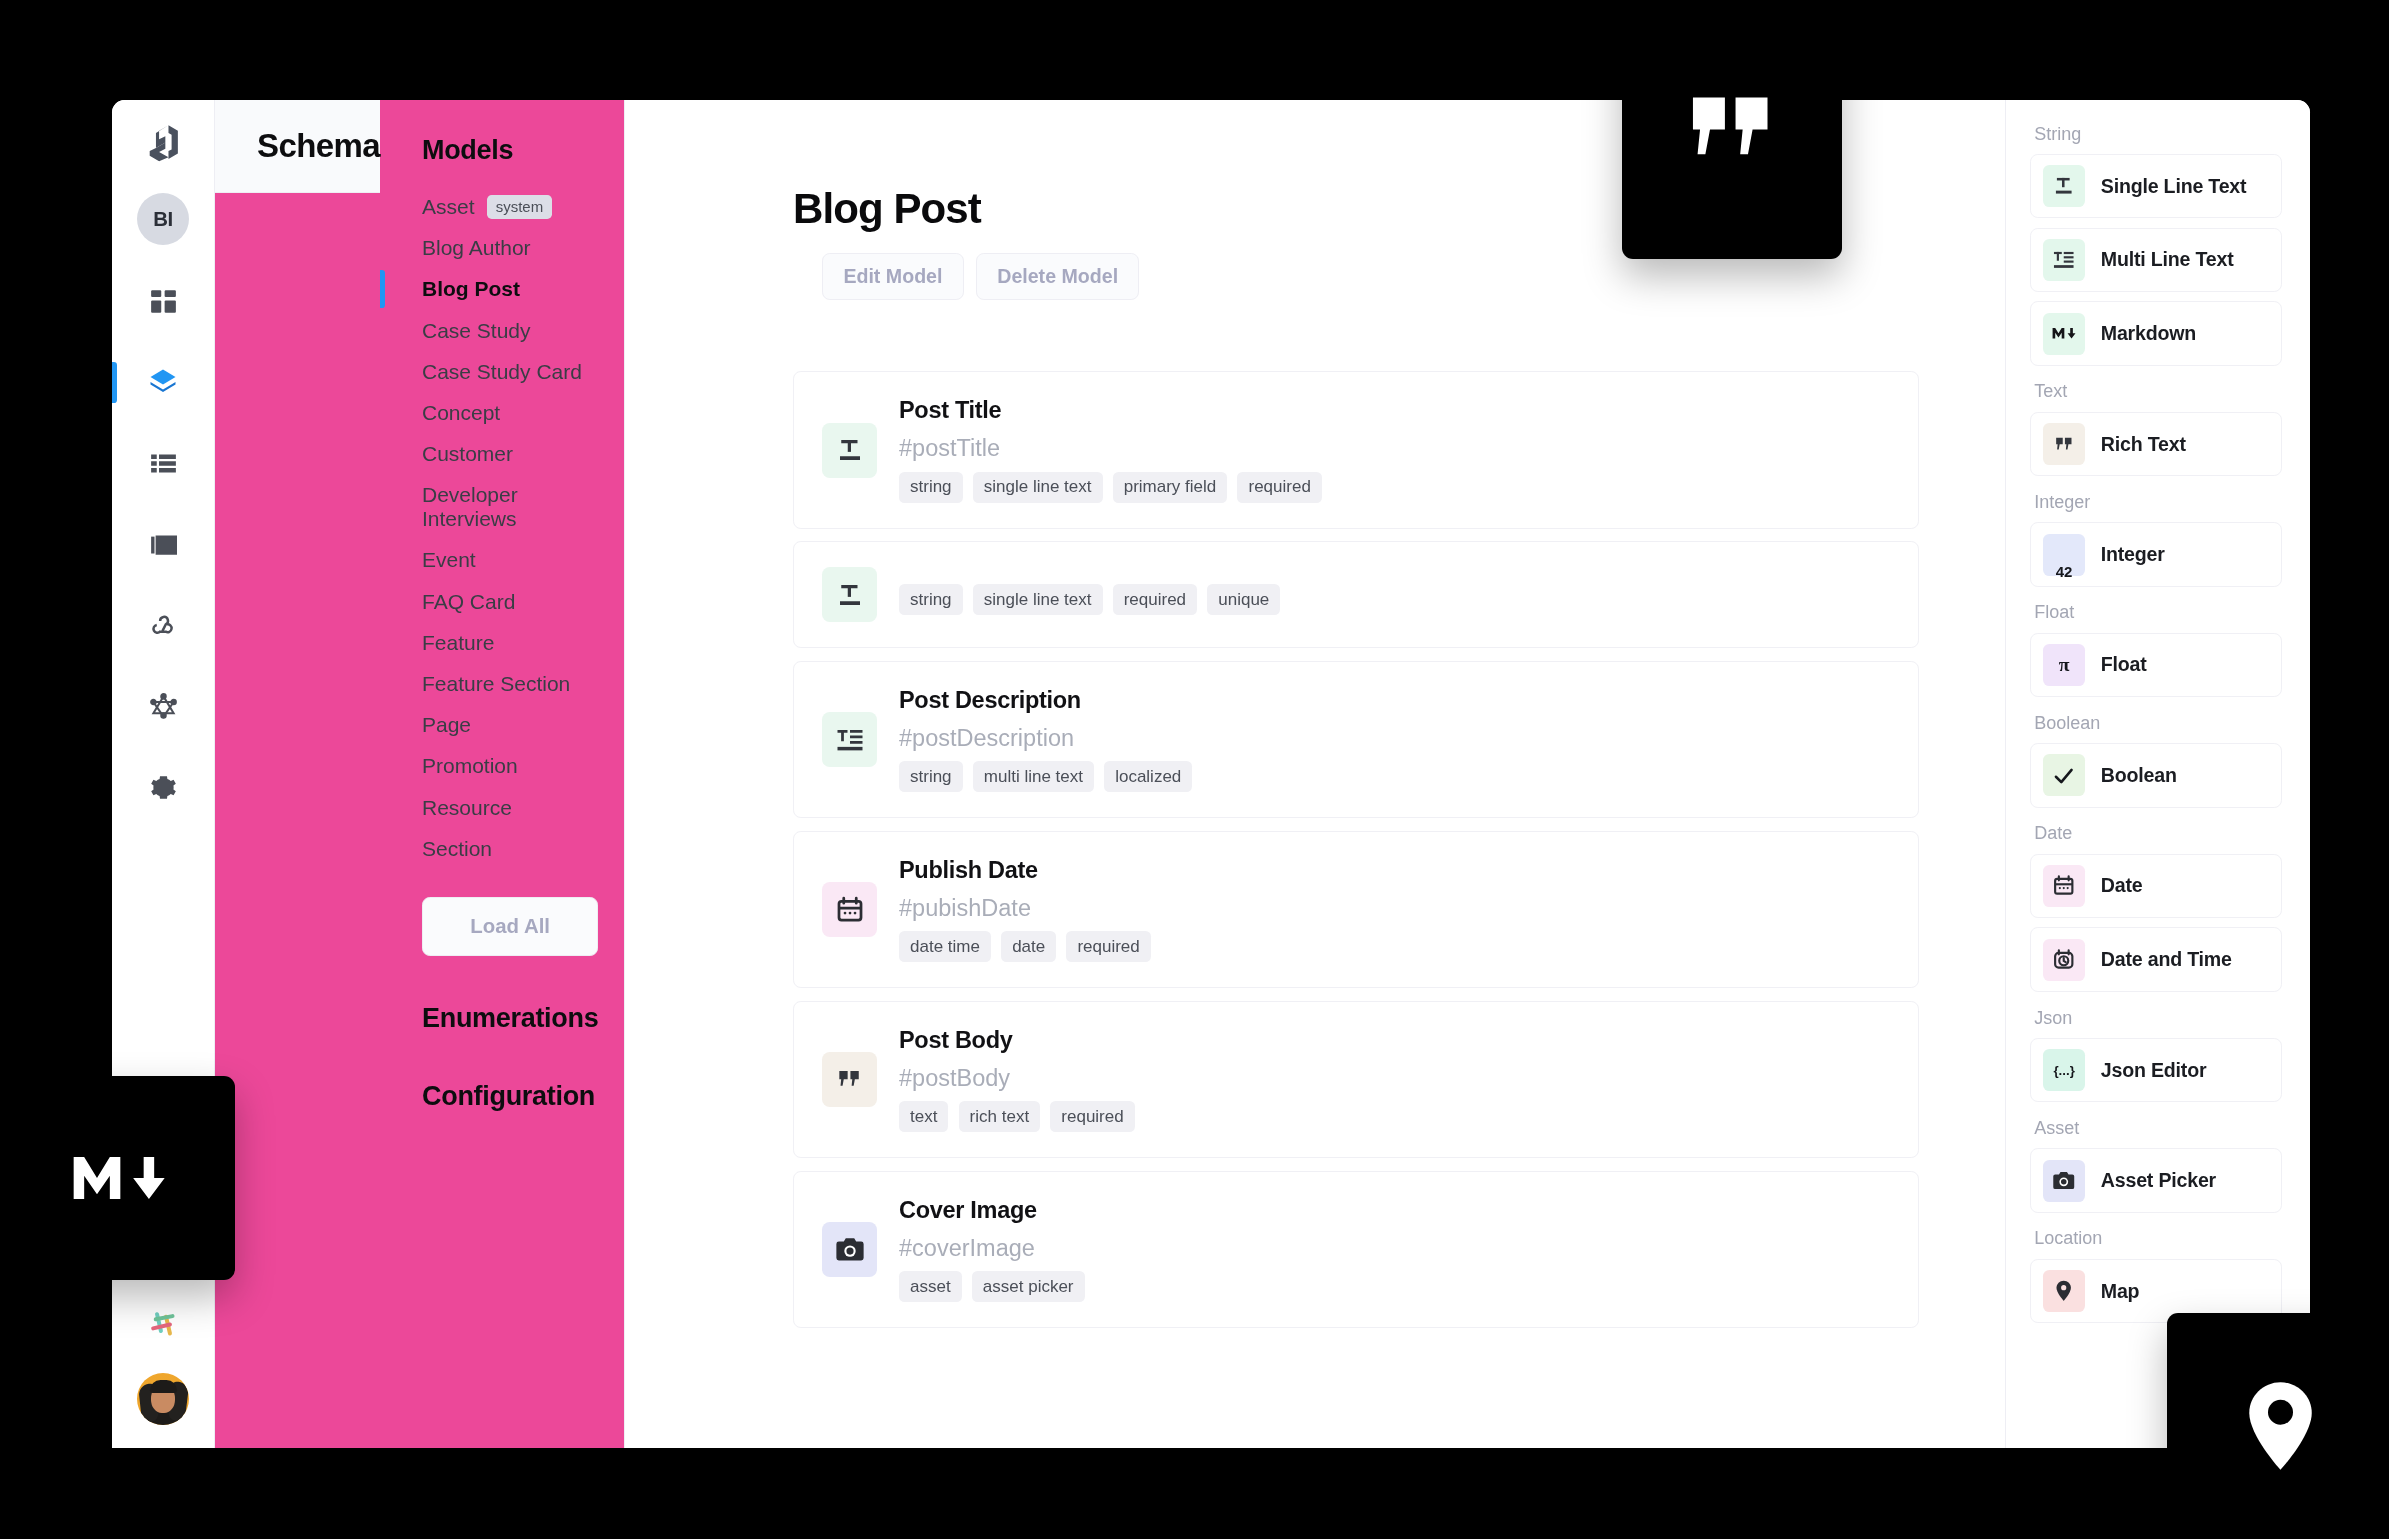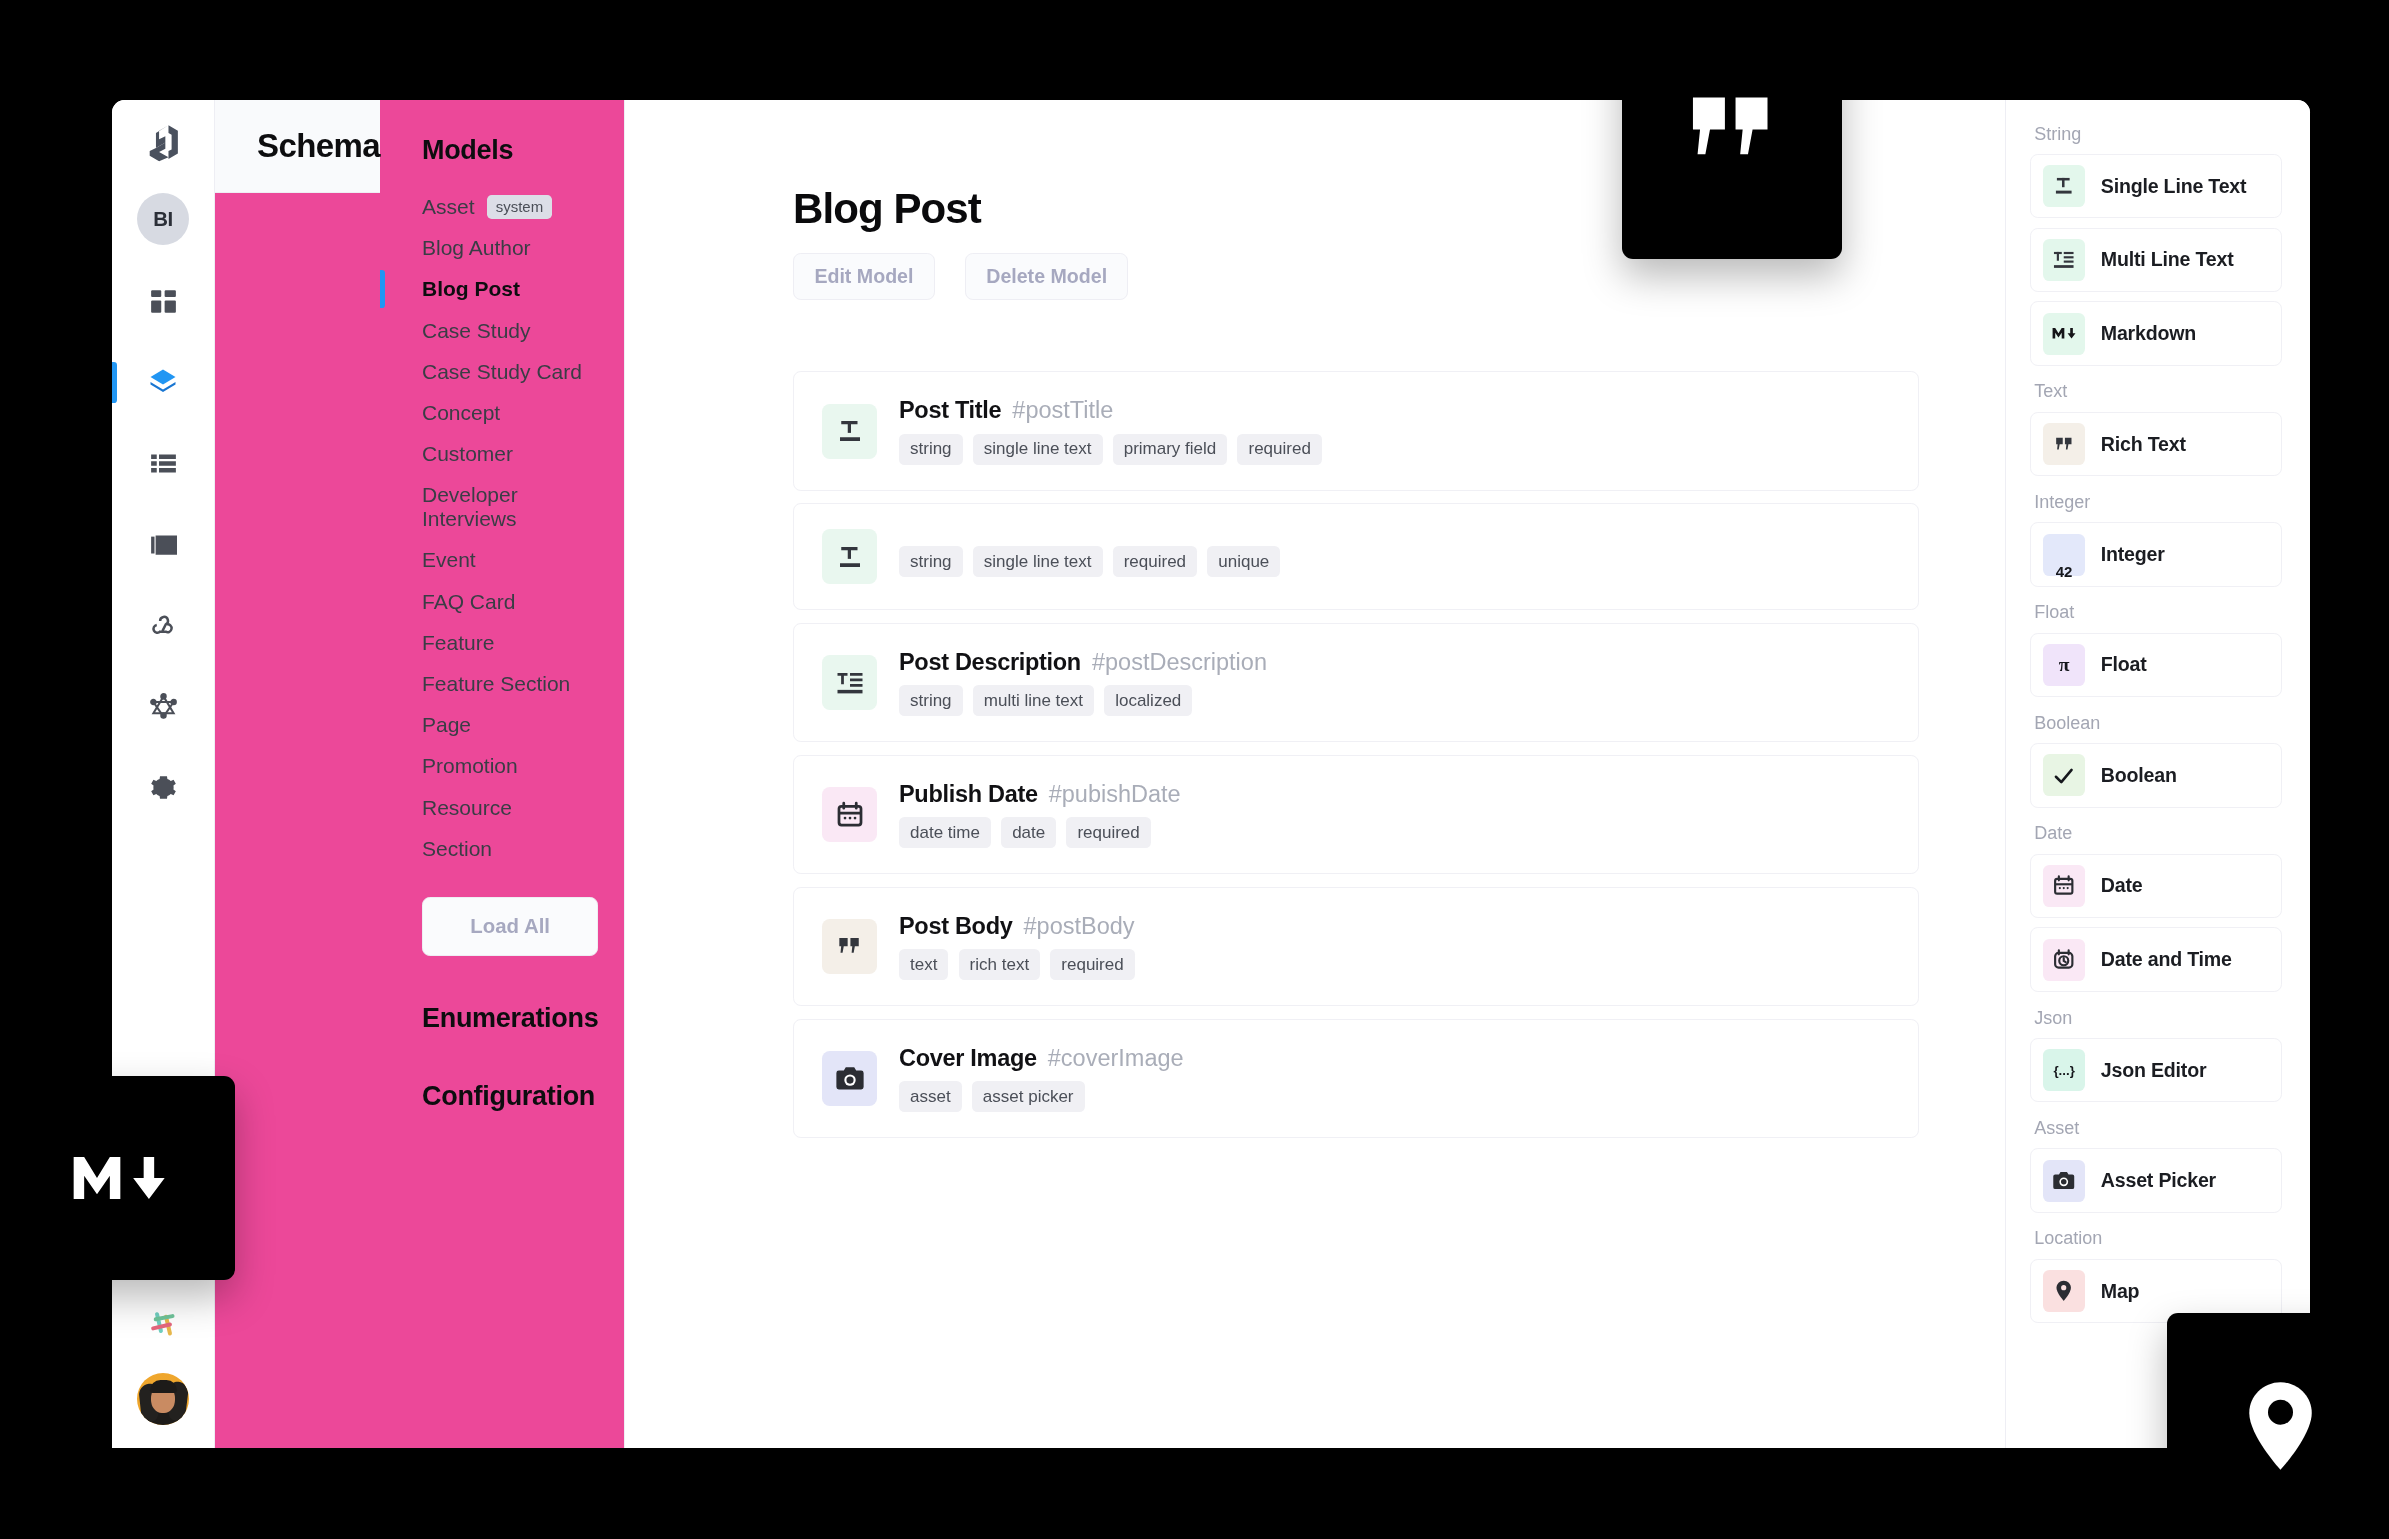--- a/index.html
+++ b/index.html
@@ -144,21 +144,21 @@
   
   #main-content {
     flex: 1;
     background: #ffffff;
     border-right: 0.8px solid #eeeef4;
     padding: 85px 86px 0 168px;
     overflow: hidden;
     position: relative;
   }
   #page-title { font-size: 42px; font-weight: bold; color: #0a0a0c; letter-spacing: -0.9px; }
-  #model-actions { display: flex; gap: 30px; margin-top: 20.4px; }
+  #model-actions { display: flex; gap: 12px; margin-top: 20.4px; margin-left: 29px; }
   .model-action-btn {
     padding: 11px 20.4px;
     background: #fafbfd;
     border: 0.8px solid #eeeef4;
     border-radius: 7.8px;
     color: #a6a8c0;
     font-size: 19.6px;
     font-weight: bold;
     font-family: "Liberation Sans", sans-serif;
     cursor: pointer;
@@ -173,21 +173,21 @@
     background: #fff;
     cursor: pointer;
   }
   .field-icon {
     width: 55px; height: 55px;
     border-radius: 7.8px;
     flex: 0 0 55px;
     display: flex; align-items: center; justify-content: center;
   }
   .field-meta { flex: 1; }
-  .field-title-row { display: flex; align-items: flex-start; gap: 11px; }
+  .field-title-row { display: flex; align-items: flex-start; gap: 11px; flex-direction: column; }
   .field-label { font-size: 23.5px; font-weight: bold; color: #111114; letter-spacing: -0.3px; }
   .field-api { font-size: 23.5px; color: #a9adb8; }
   .field-tags { display: flex; gap: 10.2px; margin-top: 9.4px; flex-wrap: wrap; }
   .tag {
     font-size: 17px; color: #4b4f58;
     background: #f0f0f4;
     padding: 5.5px 11px;
     border-radius: 5.5px;
   }
 

